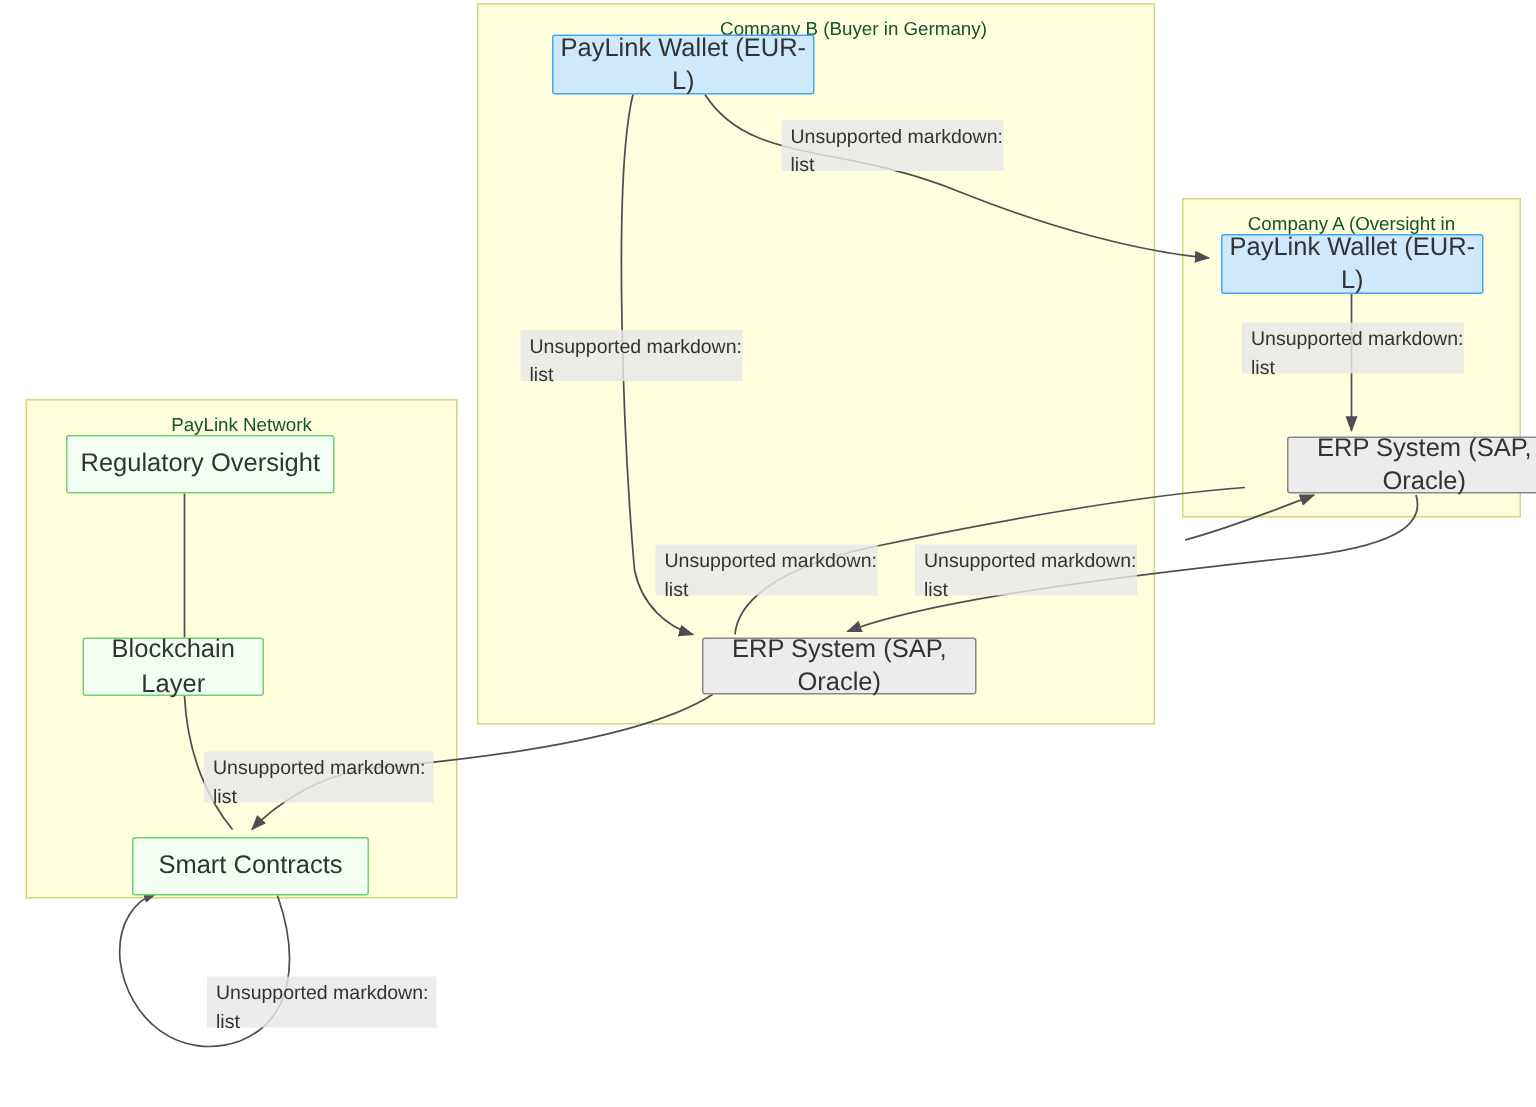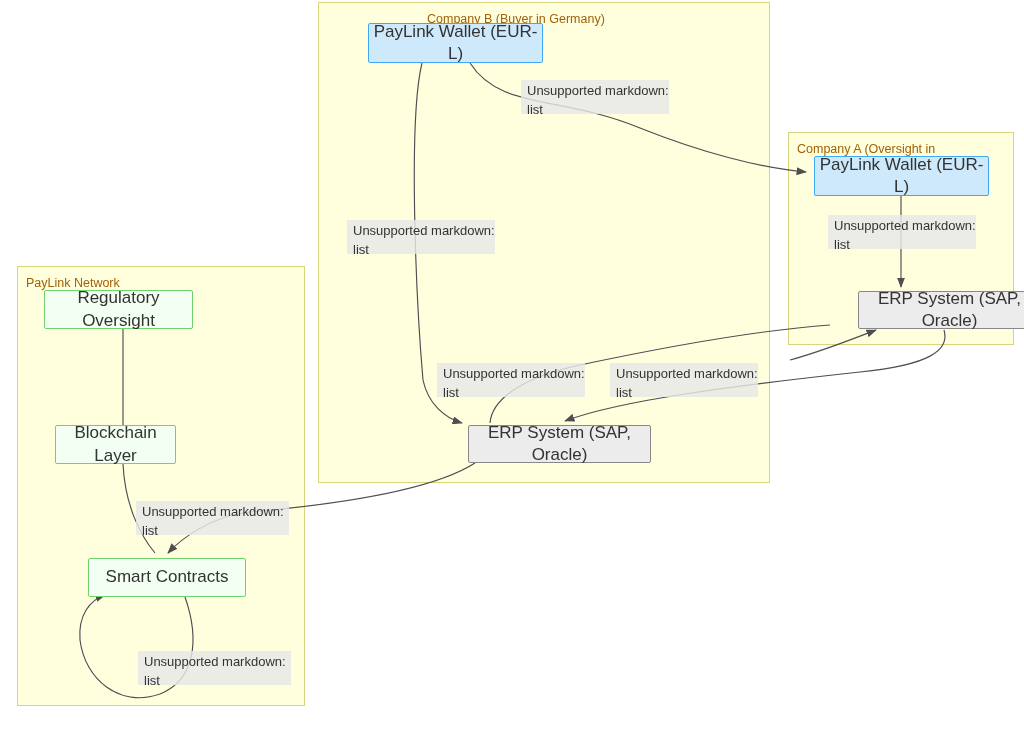--- a/index.html
+++ b/index.html
@@ -31,23 +31,23 @@
   .subgraph {
     position: absolute;
     background: #ffffde;
     border: 1px solid #d6d67e;
     box-sizing: border-box;
   }
   .subgraph-title {
     position: absolute;
     left: 0;
     right: 0;
-    text-align: left;
+    text-align: center;
     font-size: 12.5px;
-    color: #a16207;
+    color: #14532d;
     line-height: 1.45;
     white-space: normal;
     padding: 0 8px;
     box-sizing: border-box;
   }
   .node {
     position: absolute;
     box-sizing: border-box;
     display: flex;
     align-items: center;
@@ -96,21 +96,21 @@
 <div id="diagram-canvas">
 
   <div class="subgraph" id="sg-company-b" style="left: 318px; top: 2px; width: 452px; height: 481px;">
     <div class="subgraph-title" style="top: 7px; width: 300px; left: 100px; right: auto;">Company B (Buyer in Germany)</div>
   </div>
 
   <div class="subgraph" id="sg-company-a" style="left: 788px; top: 132px; width: 226px; height: 213px;">
     <div class="subgraph-title" style="top: 7px;">Company A (Oversight in</div>
   </div>
 
-  <div class="subgraph" id="sg-paylink-network" style="left: 17px; top: 266px; width: 288px; height: 440px;">
+  <div class="subgraph" id="sg-paylink-network" style="left: 17px; top: 266px; width: 288px; height: 333px;">
     <div class="subgraph-title" style="top: 7px;">PayLink Network</div>
   </div>
 
   <svg class="edge-layer" viewBox="0 0 1024 738" preserveAspectRatio="none">
     <defs>
       <marker id="arrowhead" markerWidth="9" markerHeight="7" refX="8.2" refY="3.5" orient="auto" markerUnits="strokeWidth">
         <path d="M 0 0 L 9 3.5 L 0 7 z" fill="#4d4d52"></path>
       </marker>
     </defs>
     <g id="edge-paths">
@@ -128,21 +128,21 @@
   </svg>
 
   <div class="node node-blue" id="node-b-wallet" style="left: 368px; top: 23px; width: 175px; height: 40px;">PayLink Wallet (EUR-L)</div>
 
   <div class="node node-gray" id="node-b-erp" style="left: 420px; top: 425px; width: 183px; height: 38px;">ERP System (SAP, Oracle)</div>
 
   <div class="node node-blue" id="node-a-wallet" style="left: 814px; top: 156px; width: 175px; height: 40px;">PayLink Wallet (EUR-L)</div>
 
   <div class="node node-gray" id="node-a-erp" style="left: 810px; top: 291px; width: 183px; height: 38px;">ERP System (SAP, Oracle)</div>
 
-  <div class="node node-green" id="node-regulatory-oversight" style="left: 44px; top: 290px; width: 149px; height: 39px;">Regulatory Oversight</div>
+  <div class="node node-green" id="node-regulatory-oversight" style="left: 44px; top: 290px; width: 179px; height: 39px;">Regulatory Oversight</div>
 
   <div class="node node-green" id="node-blockchain-layer" style="left: 55px; top: 425px; width: 121px; height: 39px;">Blockchain Layer</div>
 
   <div class="node node-green" id="node-smart-contracts" style="left: 88px; top: 558px; width: 158px; height: 39px;">Smart Contracts</div>
 
   <div id="edge-label-container">
       <div class="edge-label" style="left: 521px; top: 80px; width: 148px; height: 34px;">
         <span class="l1">Unsupported markdown:</span>
         <span class="l2">list</span>
       </div>

